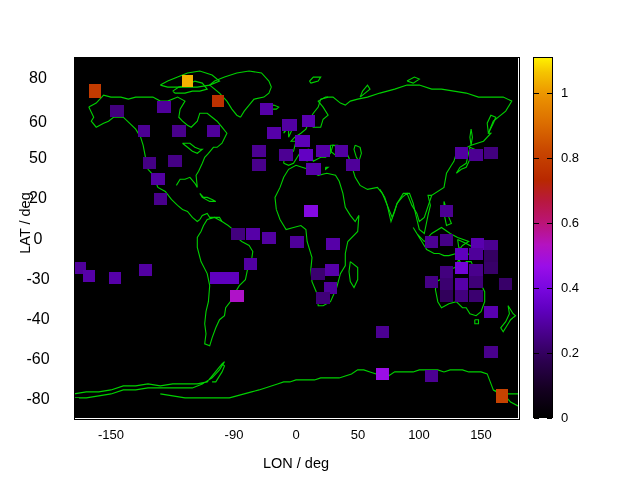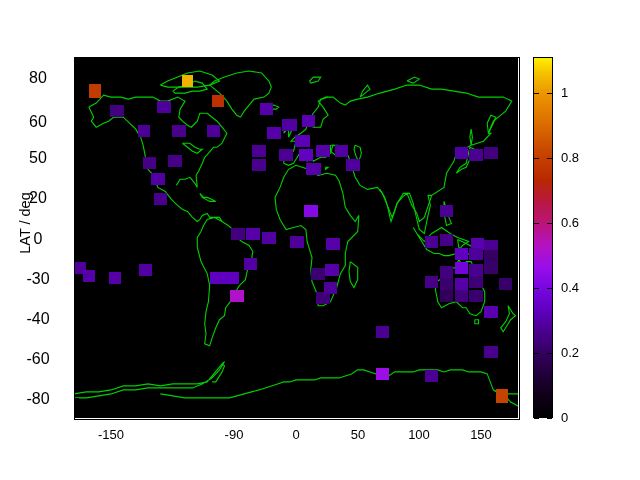--- a/index.html
+++ b/index.html
@@ -310,20 +310,21 @@
       <div class="tickmark" style="left: 513px; top: 318px; width: 5px; height: 1px;"></div>
       <div class="tick-y" style="left: 10px; top: 310px; width: 56px;">-40</div>
       <div class="tickmark" style="left: 74px; top: 358px; width: 5px; height: 1px;"></div>
       <div class="tickmark" style="left: 513px; top: 358px; width: 5px; height: 1px;"></div>
       <div class="tick-y" style="left: 10px; top: 350px; width: 56px;">-60</div>
       <div class="tickmark" style="left: 74px; top: 398px; width: 5px; height: 1px;"></div>
       <div class="tickmark" style="left: 513px; top: 398px; width: 5px; height: 1px;"></div>
       <div class="tick-y" style="left: 10px; top: 390px; width: 56px;">-80</div>
     </div>
 
+  <div id="xlabel">LON / deg</div>
   <div id="ylabel">LAT / deg</div>
 
   <div id="colorbar-box">
     <div id="colorbar-gradient" style="background: linear-gradient(to top, rgb(0, 0, 0) 0%, rgb(21, 0, 34) 8%, rgb(45, 0, 82) 16%, rgb(75, 0, 144) 24%, rgb(96, 0, 192) 30%, rgb(122, 7, 224) 36%, rgb(154, 14, 232) 42%, rgb(180, 19, 192) 48%, rgb(187, 20, 120) 54%, rgb(184, 24, 64) 60%, rgb(184, 40, 0) 66%, rgb(200, 70, 0) 74%, rgb(220, 110, 0) 82%, rgb(236, 149, 0) 90%, rgb(245, 196, 0) 96%, rgb(255, 240, 0) 100%);"></div>
   </div>
   <div id="cb-ticks">
       <div class="cb-tick" style="left: 534px; top: 418px; width: 5px;"></div>
       <div class="cb-tick" style="left: 547px; top: 418px; width: 5px;"></div>
       <div class="cb-tick-label" style="left: 561px; top: 410px;">0</div>
       <div class="cb-tick" style="left: 534px; top: 353px; width: 5px;"></div>

